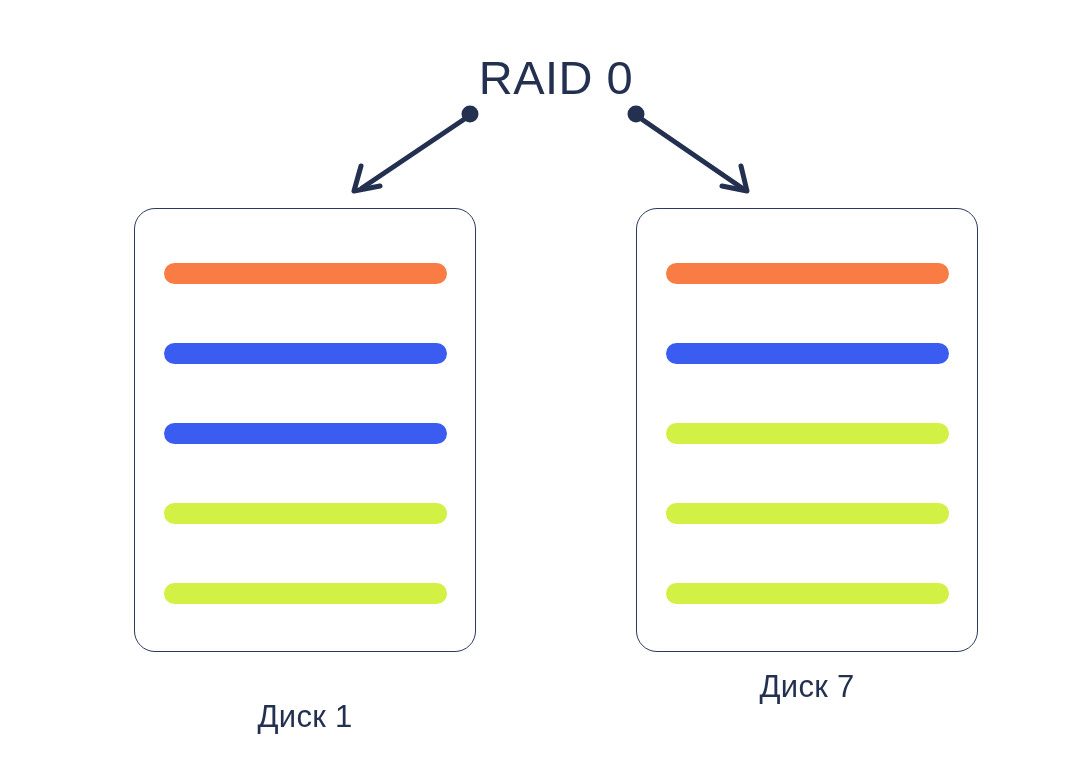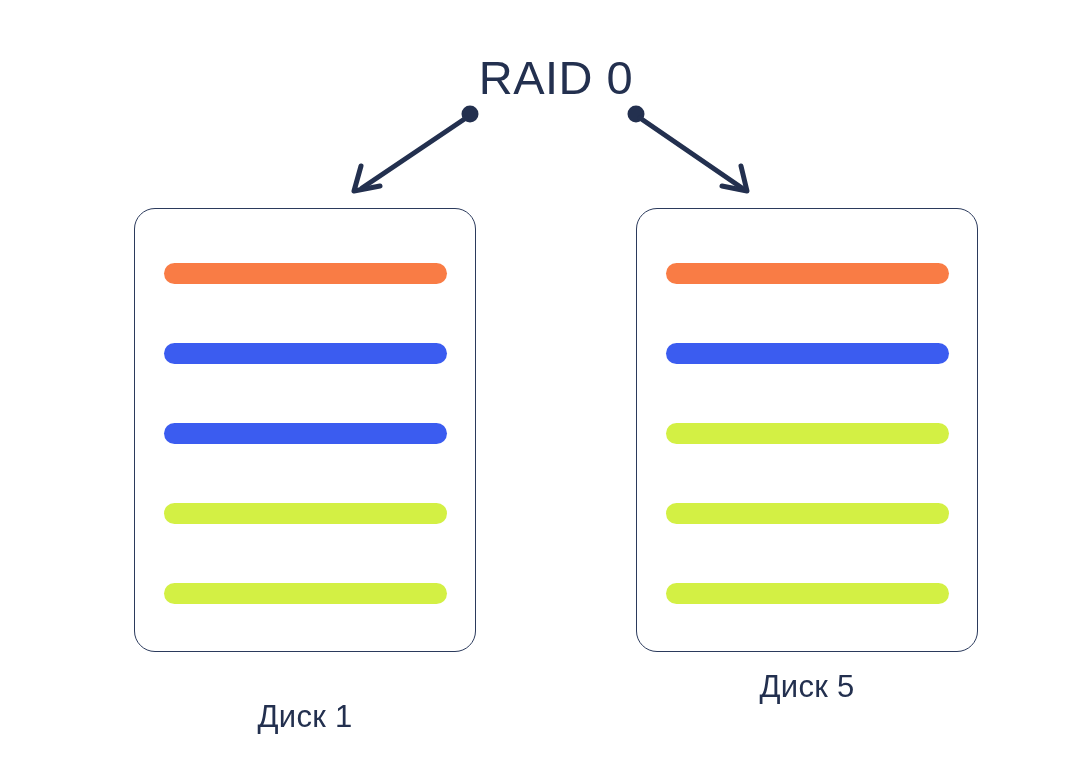--- a/index.html
+++ b/index.html
@@ -112,15 +112,15 @@
       <div class="stripe" style="background: rgb(249, 124, 69);"></div>
       <div class="stripe" style="background: rgb(59, 92, 240);"></div>
       <div class="stripe" style="background: rgb(211, 240, 68);"></div>
       <div class="stripe" style="background: rgb(211, 240, 68);"></div>
       <div class="stripe" style="background: rgb(211, 240, 68);"></div>
     </div>
   </div>
 
   <div class="disk-label" id="disk-1-label">Диск 1</div>
 
-  <div class="disk-label" id="disk-2-label">Диск 5</div>
+  <div class="disk-label" id="disk-2-label">Диск 7</div>
 
 </div>
 
 </body></html>

